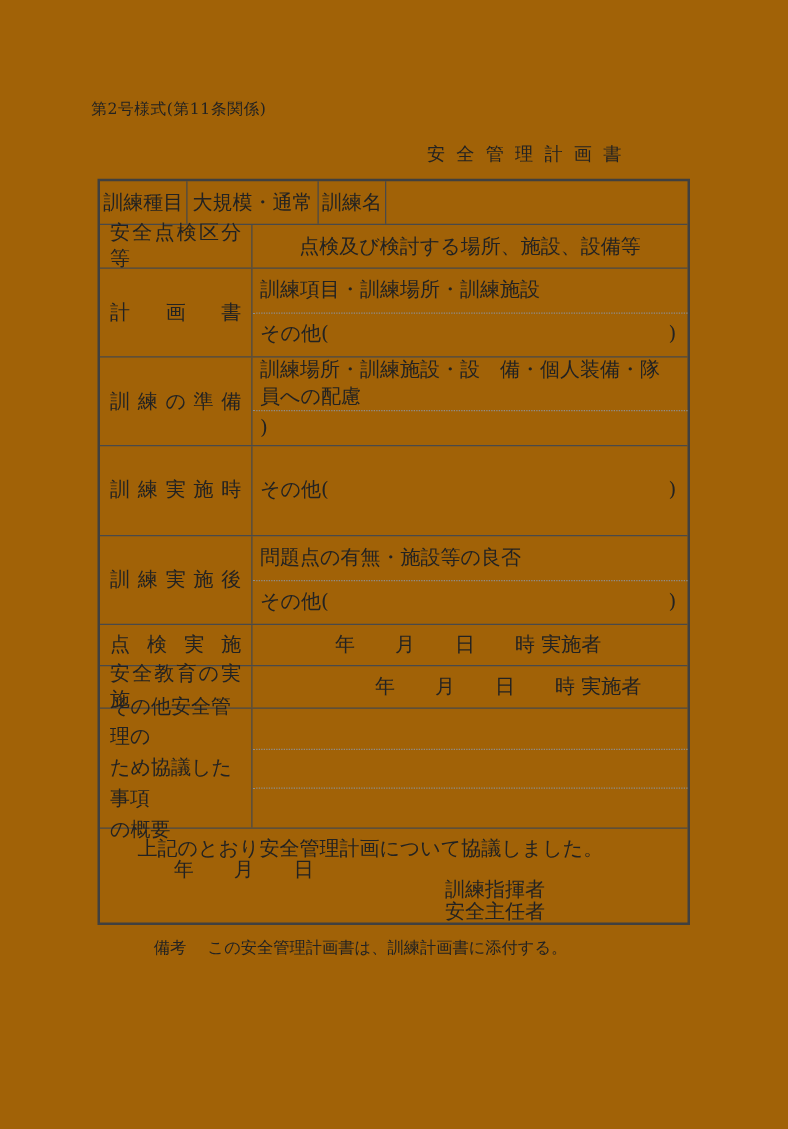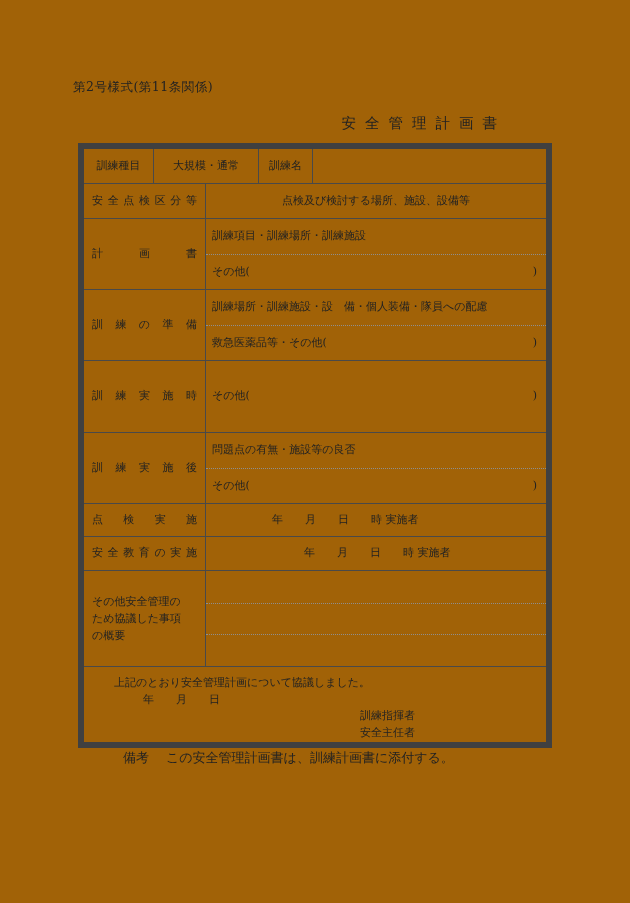--- a/index.html
+++ b/index.html
@@ -17,22 +17,22 @@
     font-size:12.5px; letter-spacing:0.5px;
   }
   .doc-title {
     position:absolute; left:0; top:114px; width:506px;
     text-align:right; font-size:14.5px; letter-spacing:9px; padding-left:26px;
     box-sizing:border-box;
   }
 
   .form-table {
     position:absolute; left:78px; top:143px; width:474px;
-    border:6px solid #404040; box-sizing:border-box;
-    font-size:11px; line-height:1.3;
+    border:2px solid #404040; box-sizing:border-box;
+    font-size:16px; line-height:1.3;
   }
   .tr { display:flex; box-sizing:border-box; border-top:1px solid #494949; }
   .tr:first-child { border-top:none; }
 
   .cell { box-sizing:border-box; }
   .vline { border-right:1px solid #494949; }
 
   
   .r1 { height:34px; }
   .r1 .cell { display:flex; align-items:center; justify-content:center; }
@@ -118,21 +118,20 @@
       </div>
     </div>
 
     <div class="tr sec">
       <div class="cell lbl">
         <div class="jlabel">訓練の準備</div>
       </div>
       <div class="cell cnt">
         <div class="half first">訓練場所・訓練施設・設　備・個人装備・隊員への配慮</div>
         <div class="half second">
-          <span>救急医薬品等・その他(</span>
           <span>)</span>
         </div>
       </div>
     </div>
 
     <div class="tr sec h72">
       <div class="cell lbl">
         <div class="jlabel">訓練実施時</div>
       </div>
       <div class="cell cnt">

